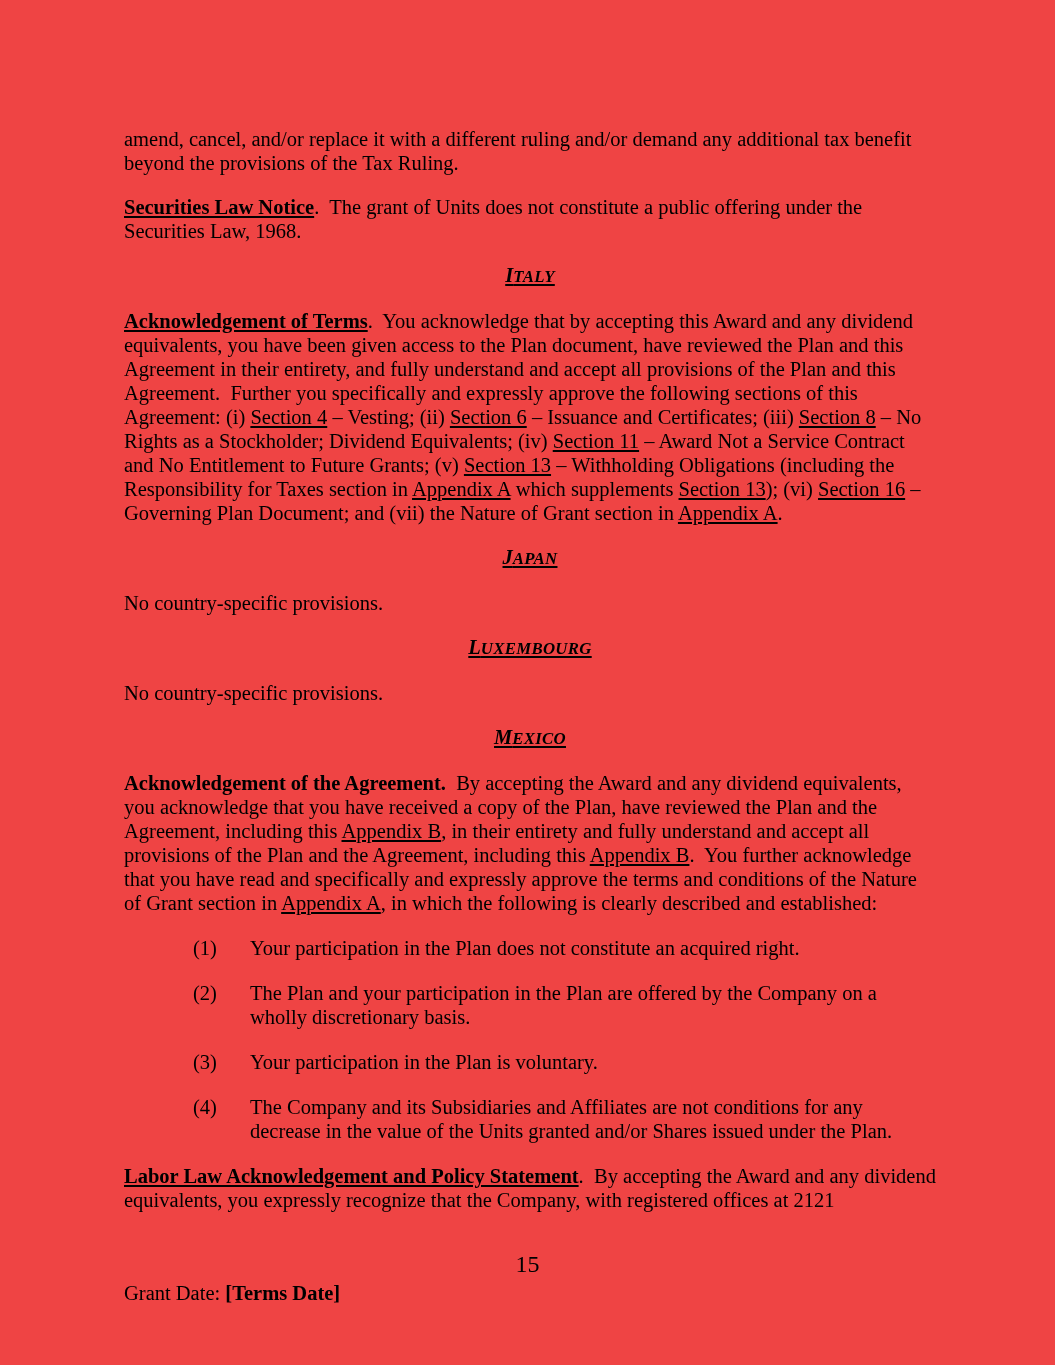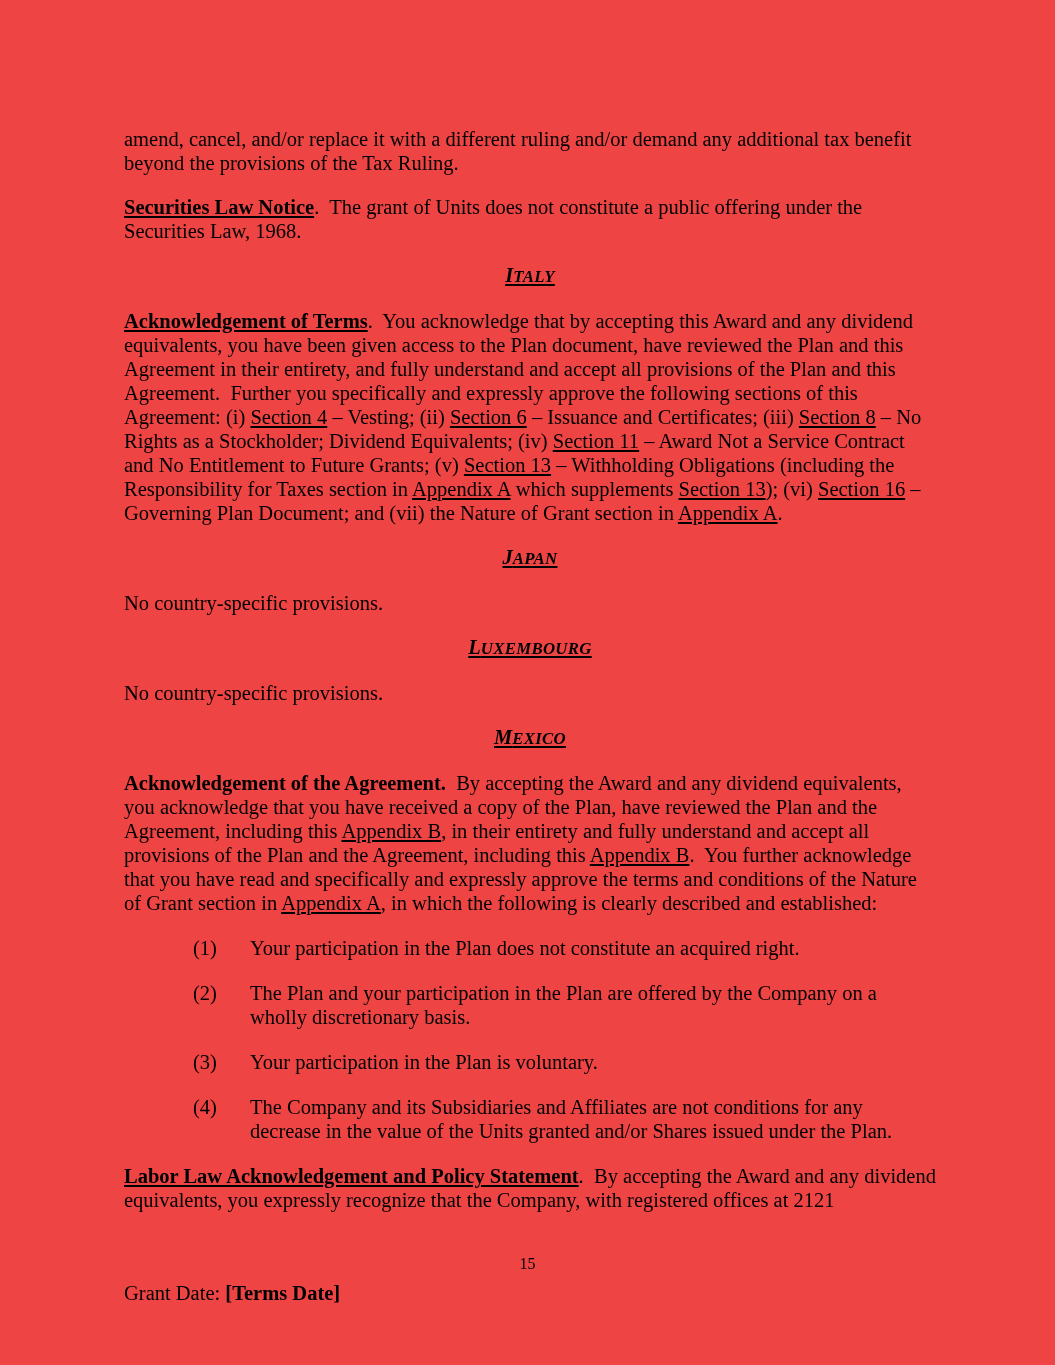--- a/index.html
+++ b/index.html
@@ -49,21 +49,21 @@
     line-height: 24px;
   }
   .li-num { width: 57px; flex: none; }
   .li-body { width: 680px; flex: none; white-space: pre-wrap; }
   .page-number {
     position: absolute;
     top: 1252px;
     left: 0;
     width: 100%;
     text-align: center;
-    font-size: 16px;
+    font-size: 24px;
     line-height: 24px;
   }
   .footer {
     position: absolute;
     top: 1281px;
     left: 124px;
     font-size: 20.5px;
     line-height: 24px;
     white-space: pre;
   }

